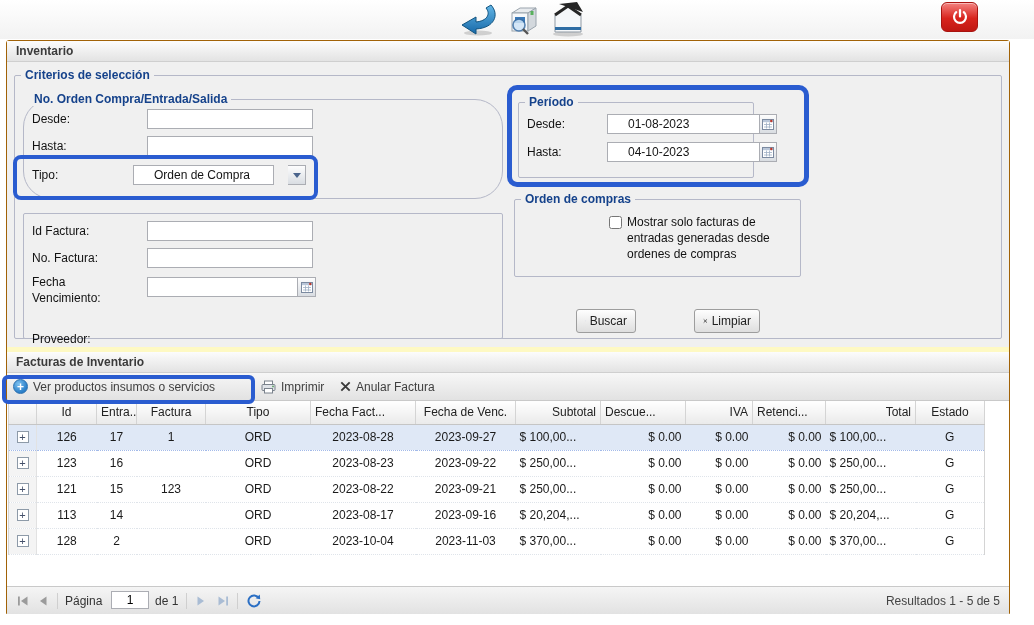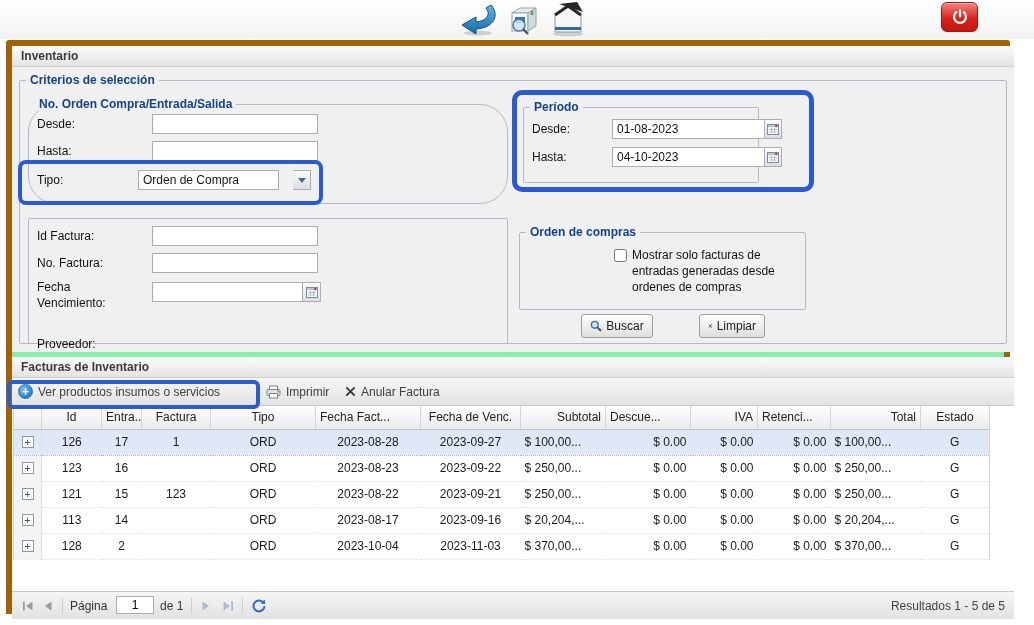--- a/index.html
+++ b/index.html
@@ -11,34 +11,34 @@
   
   .top-strip { left:0; top:0; width:1034px; height:39px;
     background:linear-gradient(#ffffff,#f2f2f2); }
   .top-icon { cursor:pointer; }
   .power-btn { left:941px; top:2px; width:37px; height:30px; border-radius:6px;
     background:linear-gradient(#f4827f,#d8241d 55%,#c01712);
     border:1px solid #a81410; display:flex; align-items:center; justify-content:center;
     box-shadow:inset 0 1px 0 rgba(255,255,255,.45); cursor:pointer; }
 
   
-  .app-frame { left:6px; top:40px; width:1004px; height:574px; background:#86efac;
-    border:6px solid #a16207; border-radius:3px 3px 0 0; }
+  .app-frame { left:6px; top:40px; width:1004px; height:574px; background:#fef9c3;
+    border:1px solid #a16207; border-radius:3px 3px 0 0; }
   .hdrbar { left:0; width:1002px; height:21px;
     background:linear-gradient(#fcfcfc,#e3e3e3); border-bottom:1px solid #cfcfcf;
     line-height:21px; padding-left:9px; font-weight:bold; color:#3b3b3b; }
   .criteria-bg { left:0; top:21px; width:1002px; height:285px; background:#f0f0f0; }
 
   
   .fieldset { position:absolute; border:1px solid #b5b8c8; border-radius:2px; }
   .legend { position:absolute; top:-8px; left:6px; background:#f0f0f0; padding:0 4px;
     color:#15428b; font-weight:bold; white-space:nowrap; }
   .lbl { position:absolute; color:#121212; }
   .txt { position:absolute; height:20px; border:1px solid #abadb3; background:#fff;
-    font-family:"Liberation Sans", sans-serif; font-size:12px; padding:0 4px; color:#141414; }
+    font-family:"Liberation Sans", sans-serif; font-size:12px; padding:0 20px; color:#141414; }
   .txt::placeholder { color:#9b9b9b; }
   .trigger { position:absolute; width:18px; height:20px; border:1px solid #abadb3;
     background:linear-gradient(#fdfdfd,#d9dde2); display:flex; align-items:center;
     justify-content:center; cursor:pointer; border-left:0; }
   .combo-arrow { width:0; height:0; border-left:4px solid transparent;
     border-right:4px solid transparent; border-top:5px solid #4a648c; }
 
   
   .hl { position:absolute; border:4px solid #2a5cd0; border-radius:8px;
     pointer-events:none; z-index:50; background:transparent; }
@@ -201,27 +201,27 @@
         <span class="trigger" style="left:241px;top:39px;width:17px;">
           <svg width="12" height="12" viewBox="0 0 12 12">
             <rect x="0.5" y="1.5" width="11" height="10" fill="#fff" stroke="#7b8aa0"></rect>
             <rect x="1" y="2" width="10" height="2.2" fill="#b9c6d8"></rect>
             <circle cx="9.3" cy="3" r="1.2" fill="#c0392b"></circle>
             <path d="M2 6.5h8M2 9h8M4.5 4.5v6M7.5 4.5v6" stroke="#9fb0c4" stroke-width="0.8"></path>
           </svg>
         </span>
       </div>
 
-      <div class="fieldset" style="left:499px;top:123px;width:287px;height:78px;background:#f0f0f0;margin-top:28px;">
+      <div class="fieldset" style="left:499px;top:123px;width:287px;height:78px;background:#f0f0f0;">
         <span class="legend">Orden de compras</span>
         <input type="checkbox" class="checkbox" style="left: 94px; top: 16px;">
         <span class="wraplbl" style="left:112px;top:14px;width:170px;">Mostrar solo facturas de entradas generadas desde ordenes de compras</span>
       </div>
 
-      <div class="btn" style="left:561px;top:233px;width:72px;">
+      <div class="btn" style="left:561px;top:233px;width:60px;">
         <svg width="12" height="12" viewBox="0 0 12 12">
           <circle cx="4.8" cy="4.8" r="3.4" fill="#cfe4f7" stroke="#3a6ea5" stroke-width="1.4"></circle>
           <line x1="7.4" y1="7.4" x2="11" y2="11" stroke="#555" stroke-width="2"></line>
         </svg>
         <span>Buscar</span>
       </div>
       <div class="btn" style="left:679px;top:233px;width:66px;">
         <svg width="10" height="10" viewBox="0 0 10 10">
           <path d="M1.5 1.5 L8.5 8.5 M8.5 1.5 L1.5 8.5" stroke="#3a3a3a" stroke-width="1.8"></path>
         </svg>

